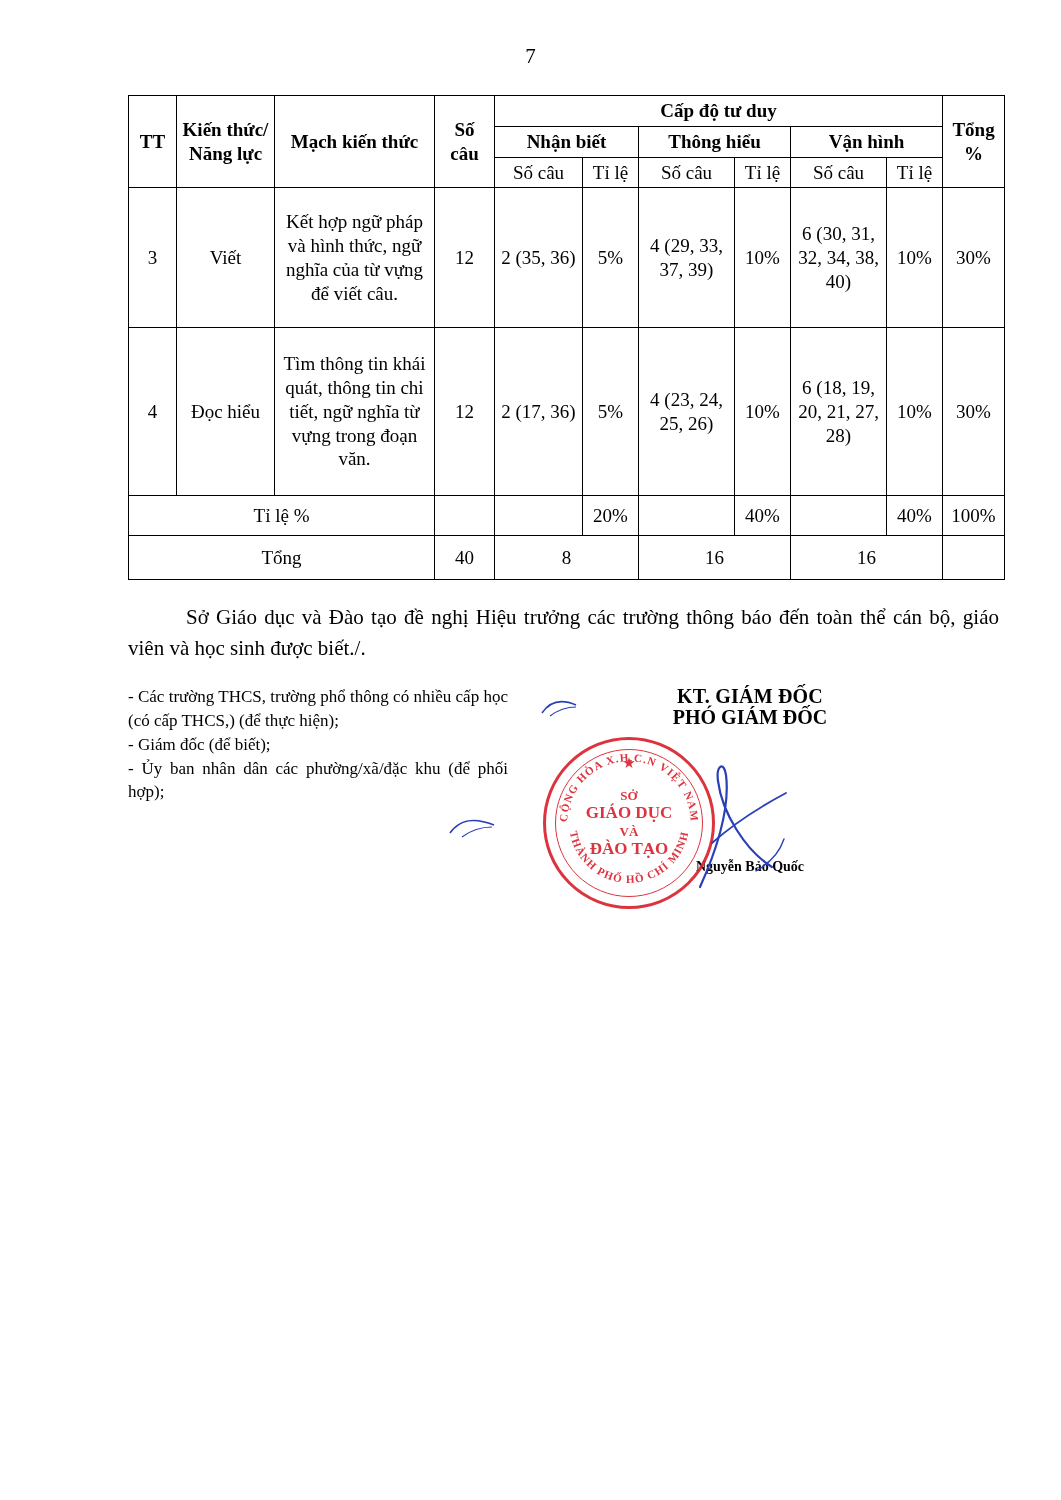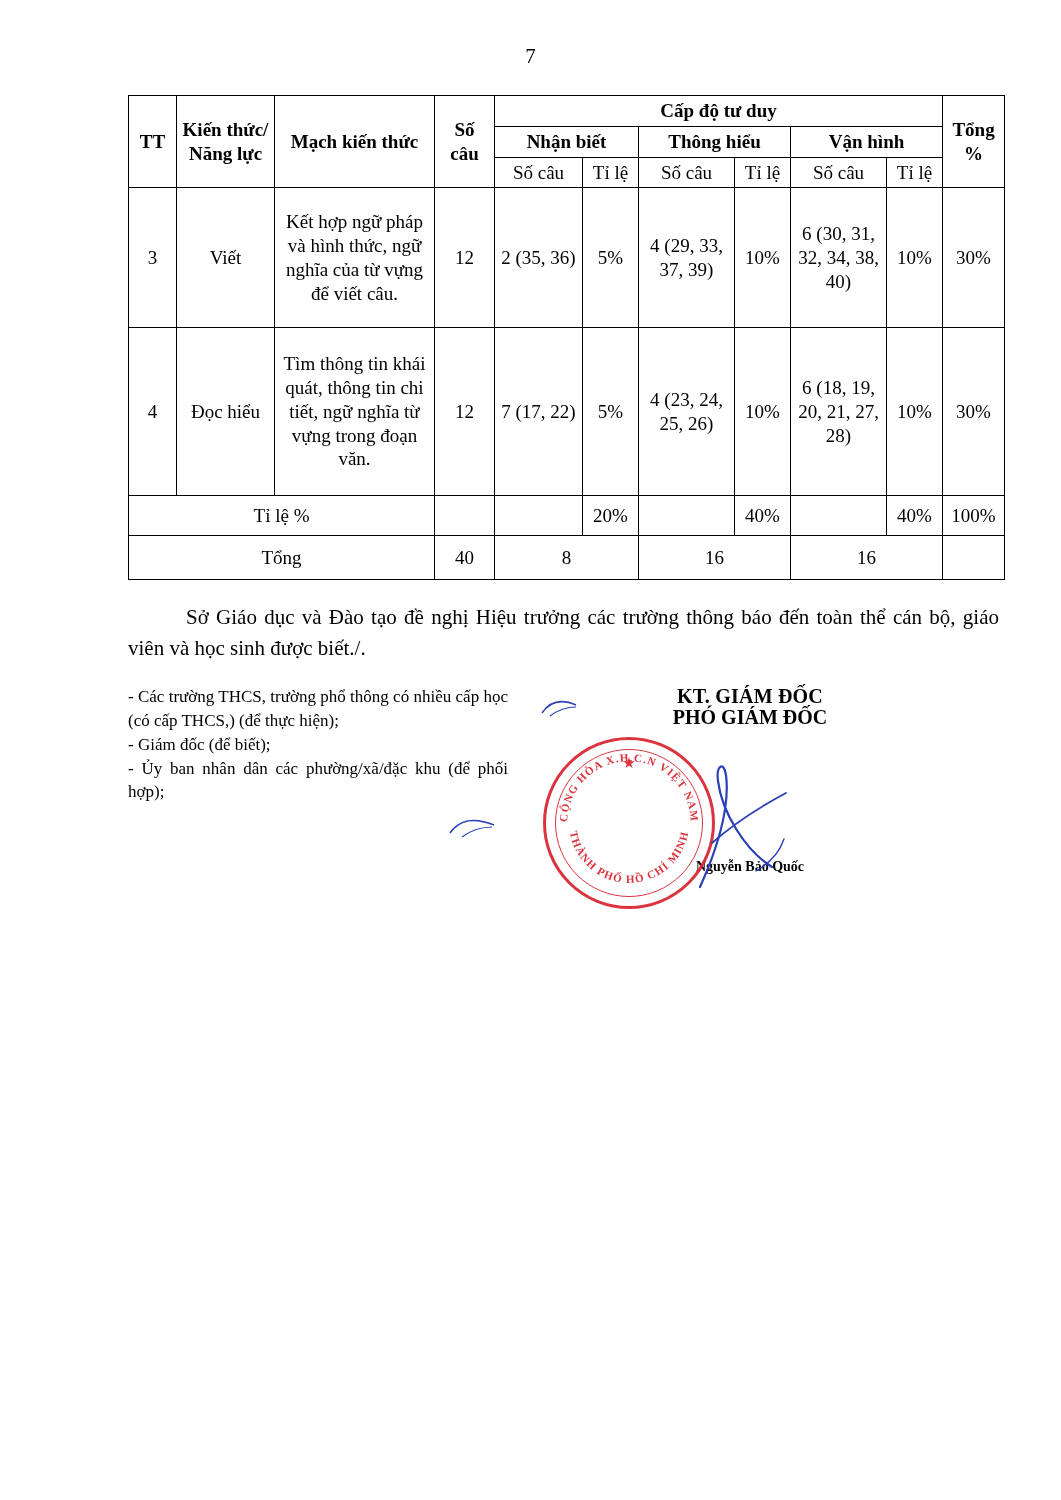--- a/index.html
+++ b/index.html
@@ -255,21 +255,21 @@
           <td class="cell-top">10%</td>
           <td class="cell-top">6 (30, 31, 32, 34, 38, 40)</td>
           <td class="cell-top">10%</td>
           <td class="cell-top bold">30%</td>
         </tr>
         <tr style="height:168px">
           <td class="bold">4</td>
           <td class="bold">Đọc hiểu</td>
           <td>Tìm thông tin khái quát, thông tin chi tiết, ngữ nghĩa từ vựng trong đoạn văn.</td>
           <td class="cell-top">12</td>
-          <td class="cell-top">7 (17, 22)</td>
+          <td class="cell-top">2 (17, 36)</td>
           <td class="cell-top">5%</td>
           <td class="cell-top">4 (23, 24, 25, 26)</td>
           <td class="cell-top">10%</td>
           <td class="cell-top">6 (18, 19, 20, 21, 27, 28)</td>
           <td class="cell-top">10%</td>
           <td class="cell-top bold">30%</td>
         </tr>
         <tr style="height:40px">
           <td colspan="3" class="bold">Tỉ lệ %</td>
           <td></td>
@@ -323,20 +323,26 @@
             <path id="arcBottom" d="M 24,86 A 62,62 0 0 0 148,86"></path>
           </defs>
           <text>
             <textPath href="#arcTop" startOffset="50%" text-anchor="middle">CỘNG HÒA X.H.C.N VIỆT NAM</textPath>
           </text>
           <text>
             <textPath href="#arcBottom" startOffset="50%" text-anchor="middle">THÀNH PHỐ HỒ CHÍ MINH</textPath>
           </text>
         </svg>
       </div>
+      <div class="center">
+        <div class="l1">SỞ</div>
+        <div class="l2">GIÁO DỤC</div>
+        <div class="l3">VÀ</div>
+        <div class="l4">ĐÀO TẠO</div>
+      </div>
     </div>
 
     <svg class="sign-scribble" viewBox="0 0 160 150">
       <path d="M40 140 C58 100, 70 60, 66 28 C64 14, 56 18, 58 34 C62 66, 86 104, 112 120" stroke="#2a3fb8" stroke-width="2.2" fill="none" stroke-linecap="round"></path>
       <path d="M52 96 C70 80, 96 62, 126 46" stroke="#2a3fb8" stroke-width="1.8" fill="none" stroke-linecap="round"></path>
       <path d="M96 124 C110 116, 120 104, 124 92" stroke="#2a3fb8" stroke-width="1.4" fill="none" stroke-linecap="round"></path>
     </svg>
 
   </div>
 

